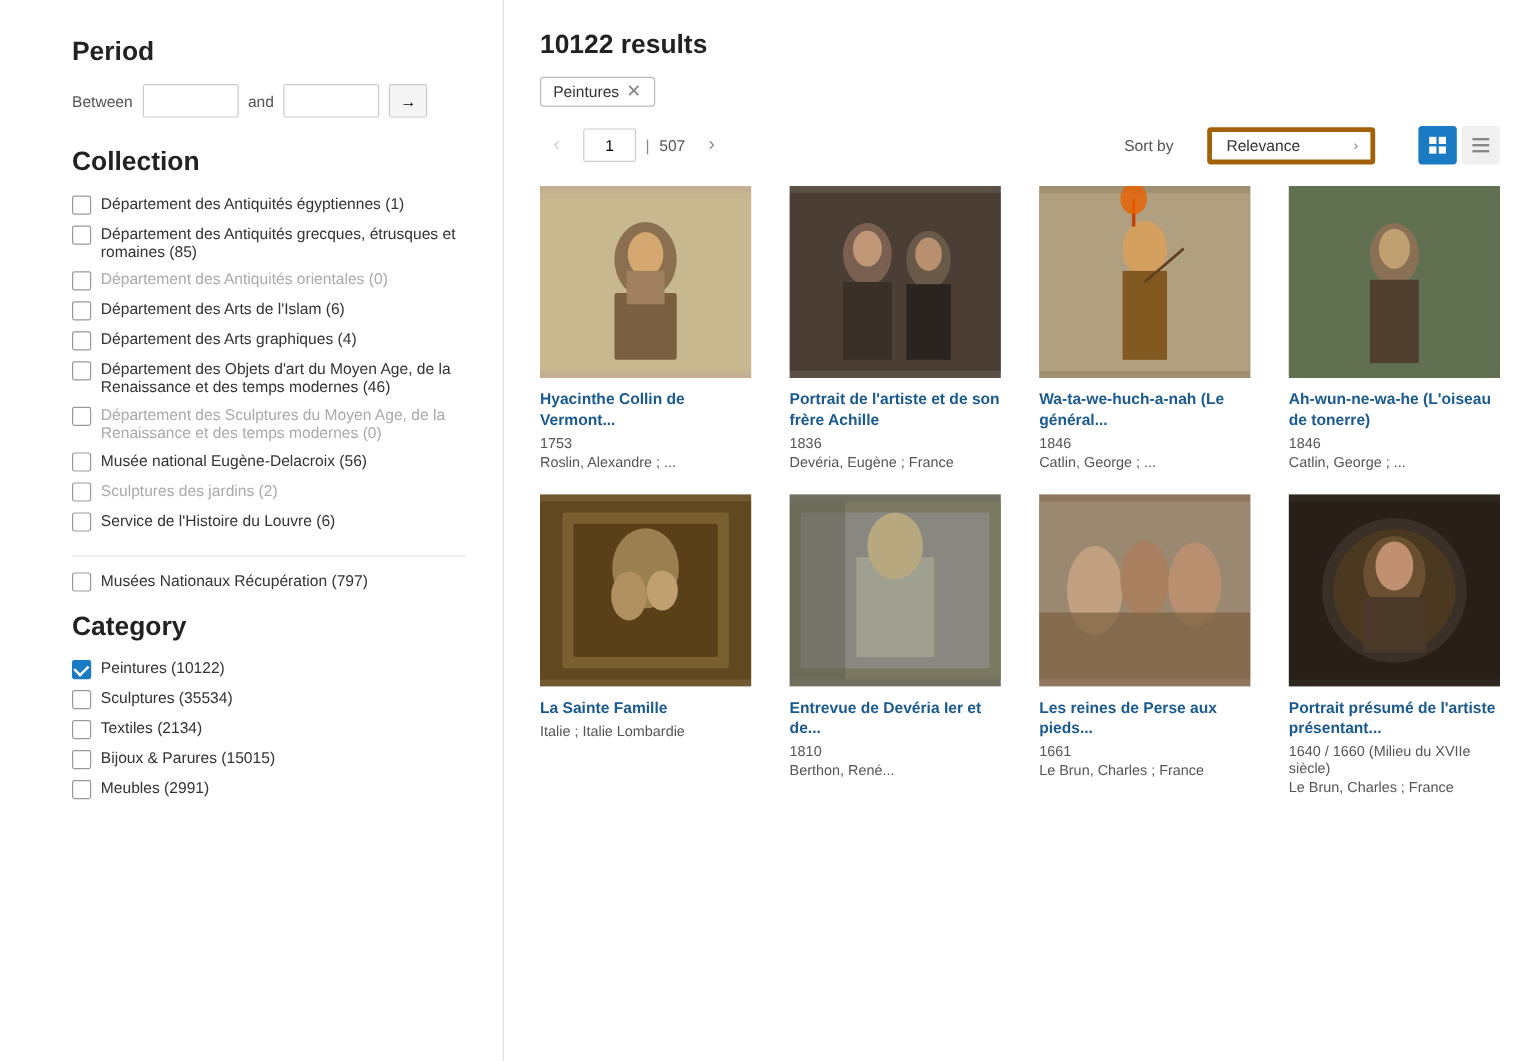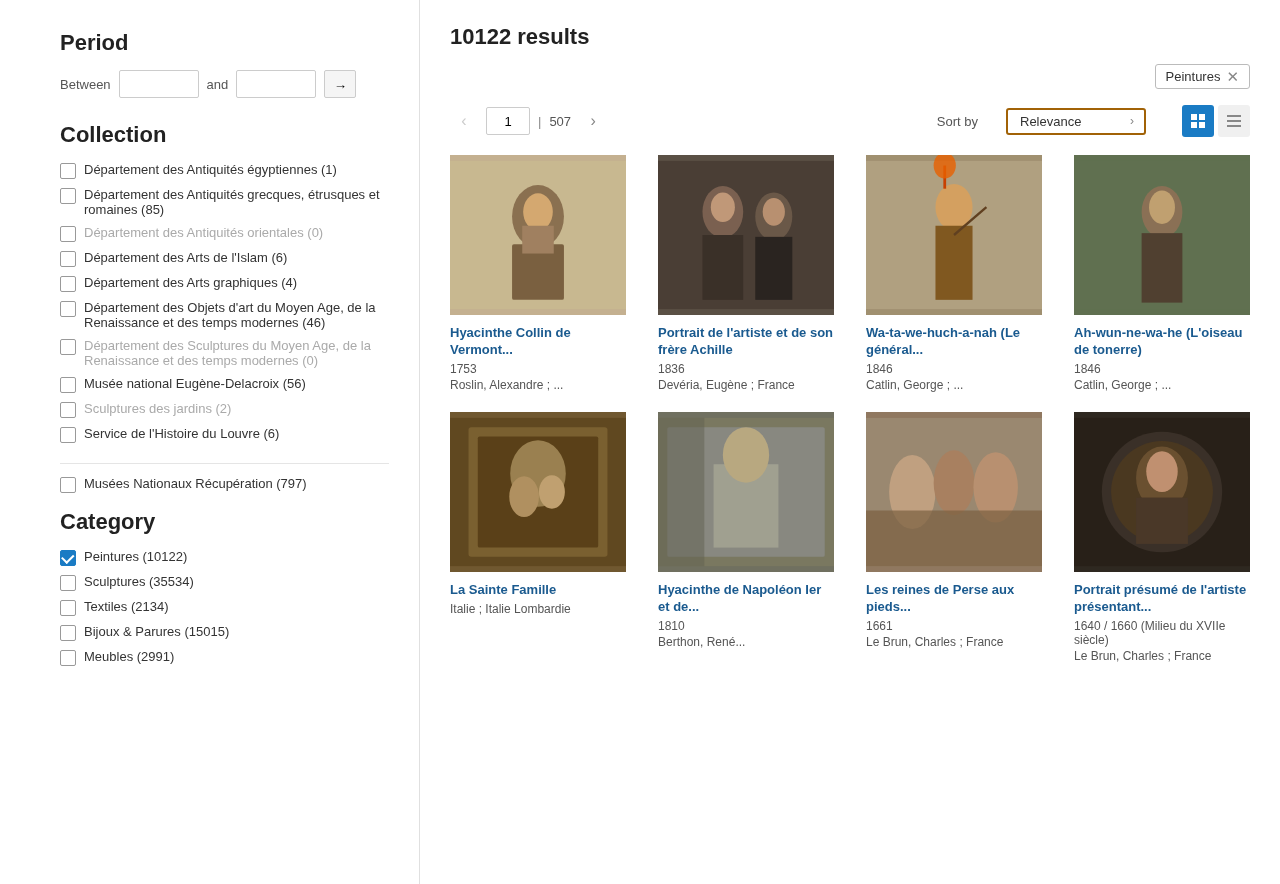--- a/index.html
+++ b/index.html
@@ -96,21 +96,20 @@
     }
     .results-count {
       font-size: 22px;
       font-weight: bold;
       color: #222;
     }
     .active-filters {
       display: flex;
       gap: 8px;
       margin-bottom: 16px;
-      justify-content: flex-end;
     }
     .filter-tag {
       display: flex;
       align-items: center;
       gap: 6px;
       border: 1px solid #bbb;
       border-radius: 3px;
       padding: 4px 10px;
       font-size: 13px;
       color: #333;
@@ -157,21 +156,21 @@
     .page-total { font-size: 13px; color: #555; }
     .sort-row {
       display: flex;
       align-items: center;
       gap: 28px;
     }
     .sort-label { font-size: 13px; color: #555; }
     .sort-select {
       display: flex;
       align-items: center;
-      border: 2px solid #a16207;
+      border: 4px solid #a16207;
       border-radius: 3px;
       padding: 4px 10px 4px 12px;
       font-size: 13px;
       background: #fff;
       cursor: pointer;
       min-width: 140px;
       justify-content: space-between;
     }
     .sort-select-arrow { color: #888; font-size: 12px; margin-left: 8px; }
     .view-btns {
@@ -456,21 +455,21 @@
     <div class="art-card">
       <div class="art-card-img" style="background:#707060;">
         <svg viewBox="0 0 190 160" xmlns="http://www.w3.org/2000/svg">
           <rect width="190" height="160" fill="#7a7860"></rect>
           <rect x="10" y="10" width="170" height="140" fill="#888880" rx="2"></rect>
           <rect x="60" y="50" width="70" height="90" fill="#a0a090"></rect>
           <ellipse cx="95" cy="40" rx="25" ry="30" fill="#b8a880"></ellipse>
           <rect x="0" y="0" width="50" height="160" fill="#606050" opacity="0.5"></rect>
         </svg>
       </div>
-      <div class="art-card-title">Hyacinthe de Napoléon Ier et de...</div>
+      <div class="art-card-title">Entrevue de Devéria Ier et de...</div>
       <div class="art-card-date">1810</div>
       <div class="art-card-author">Berthon, René...</div>
     </div>
 
     <div class="art-card">
       <div class="art-card-img" style="background:#907860;">
         <svg viewBox="0 0 190 160" xmlns="http://www.w3.org/2000/svg">
           <rect width="190" height="160" fill="#9a8870"></rect>
           <ellipse cx="50" cy="80" rx="25" ry="40" fill="#c0a080"></ellipse>
           <ellipse cx="95" cy="70" rx="22" ry="35" fill="#a88060"></ellipse>

